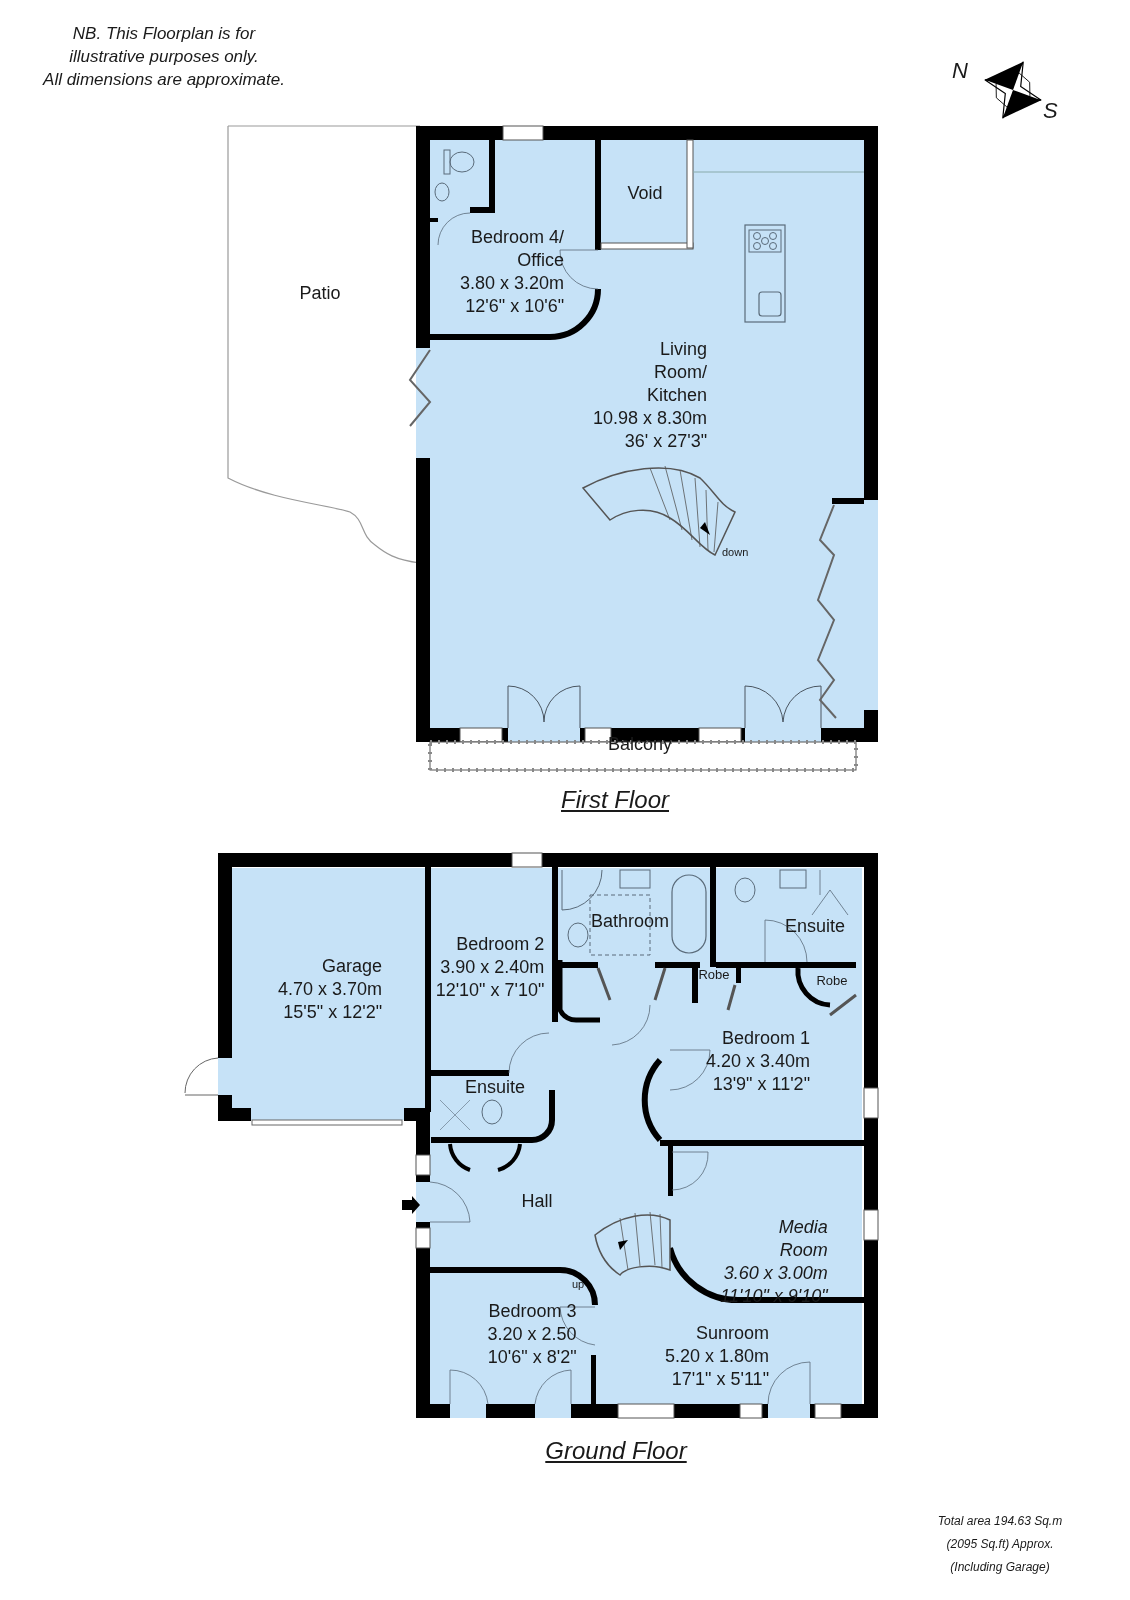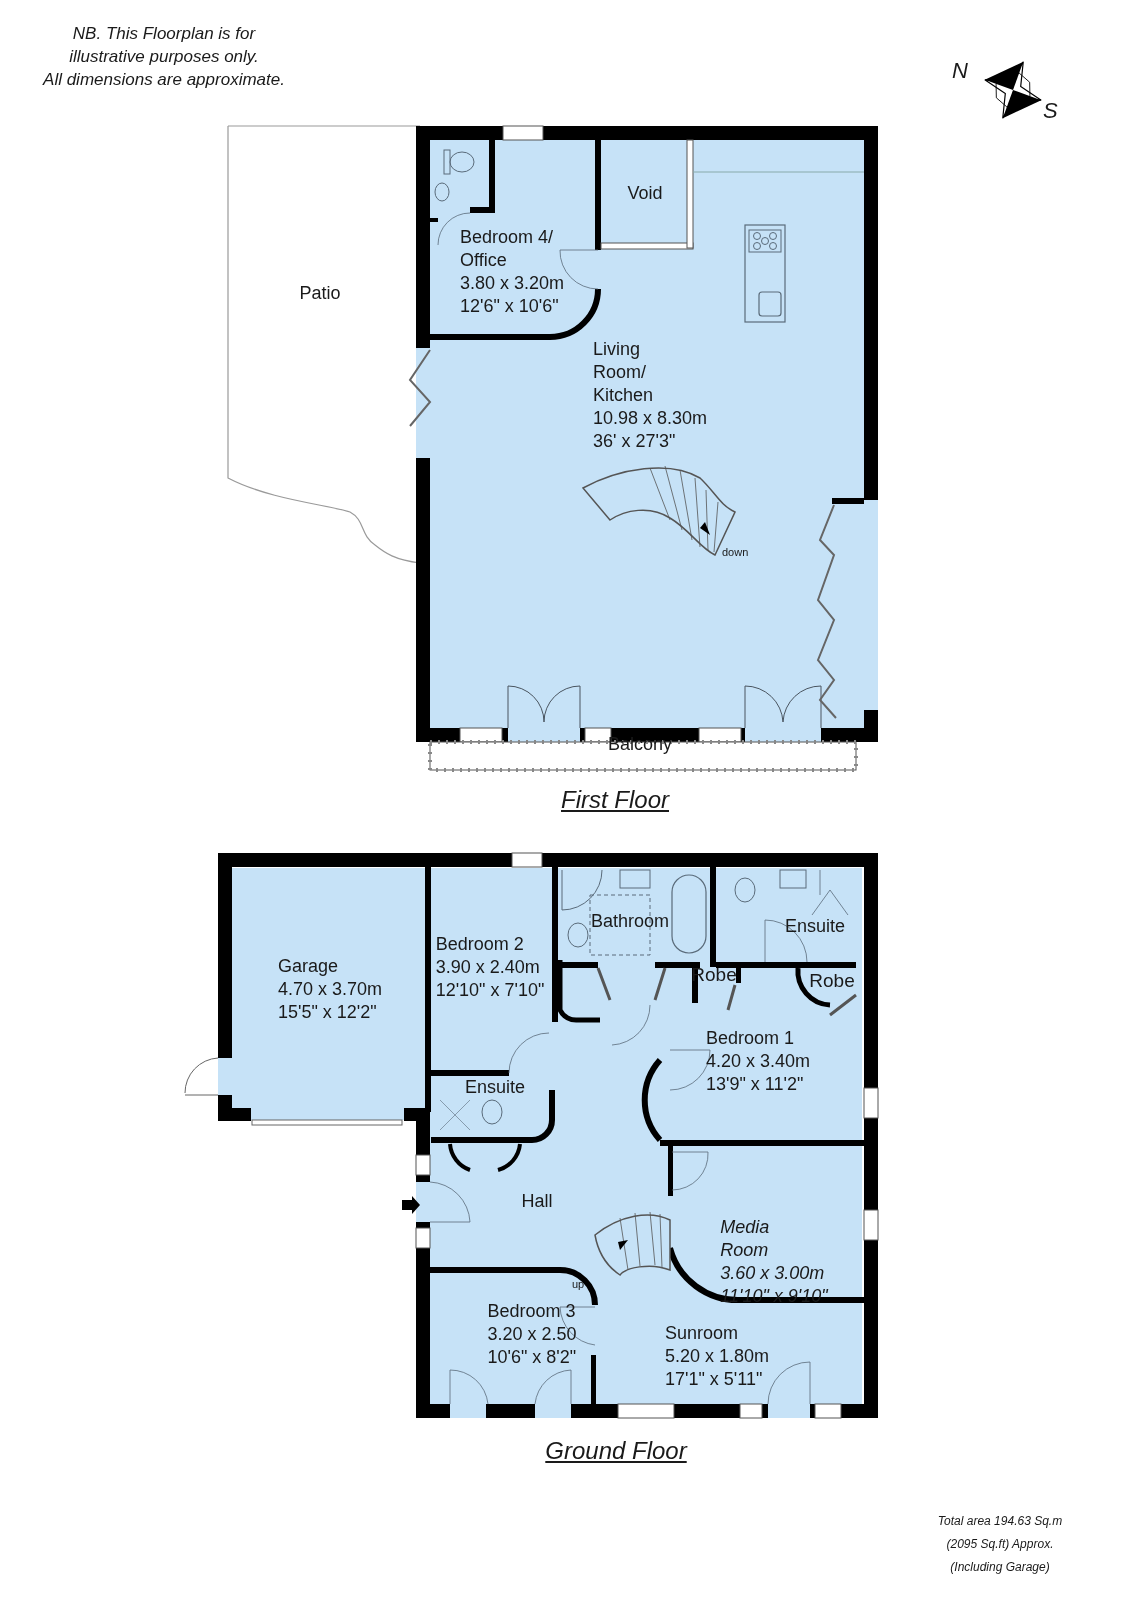--- a/index.html
+++ b/index.html
@@ -5,23 +5,23 @@
   html, body { margin: 0; padding: 0; background: #ffffff; }
   body { width: 1130px; height: 1600px; position: relative; overflow: hidden;
          font-family: "Liberation Sans", "DejaVu Sans", sans-serif; color: #1a1a1a; }
   svg.plan { position: absolute; left: 0; top: 0; width: 1130px; height: 1600px; }
   .disclaimer { position: absolute; left: 14px; top: 22px; width: 300px; text-align: center;
                 font-style: italic; font-size: 17px; line-height: 23px; }
   .total-area { position: absolute; left: 880px; top: 1510px; width: 240px; text-align: center;
                 font-style: italic; font-size: 12px; line-height: 23px; }
   .floor-title { position: absolute; font-style: italic; font-size: 24px; text-align: center; width: 300px; text-decoration: underline; }
   .compass-label { position: absolute; font-style: italic; font-size: 22px; }
-  .room-label { position: absolute; text-align: left; font-size: 18px; line-height: 23px;
+  .room-label { position: absolute; text-align: right; font-size: 18px; line-height: 23px;
                 transform: translateX(-50%); white-space: nowrap; }
-  .room-label.sm { font-size: 19px; line-height: 16px; }
+  .room-label.sm { font-size: 13px; line-height: 16px; }
   .room-label span { display: block; }
   .tiny { position: absolute; font-size: 11px; }
 </style>
 </head>
 <body>
 
 <svg class="plan" viewBox="0 0 1130 1600" xmlns="http://www.w3.org/2000/svg">
 
   <g>
 

